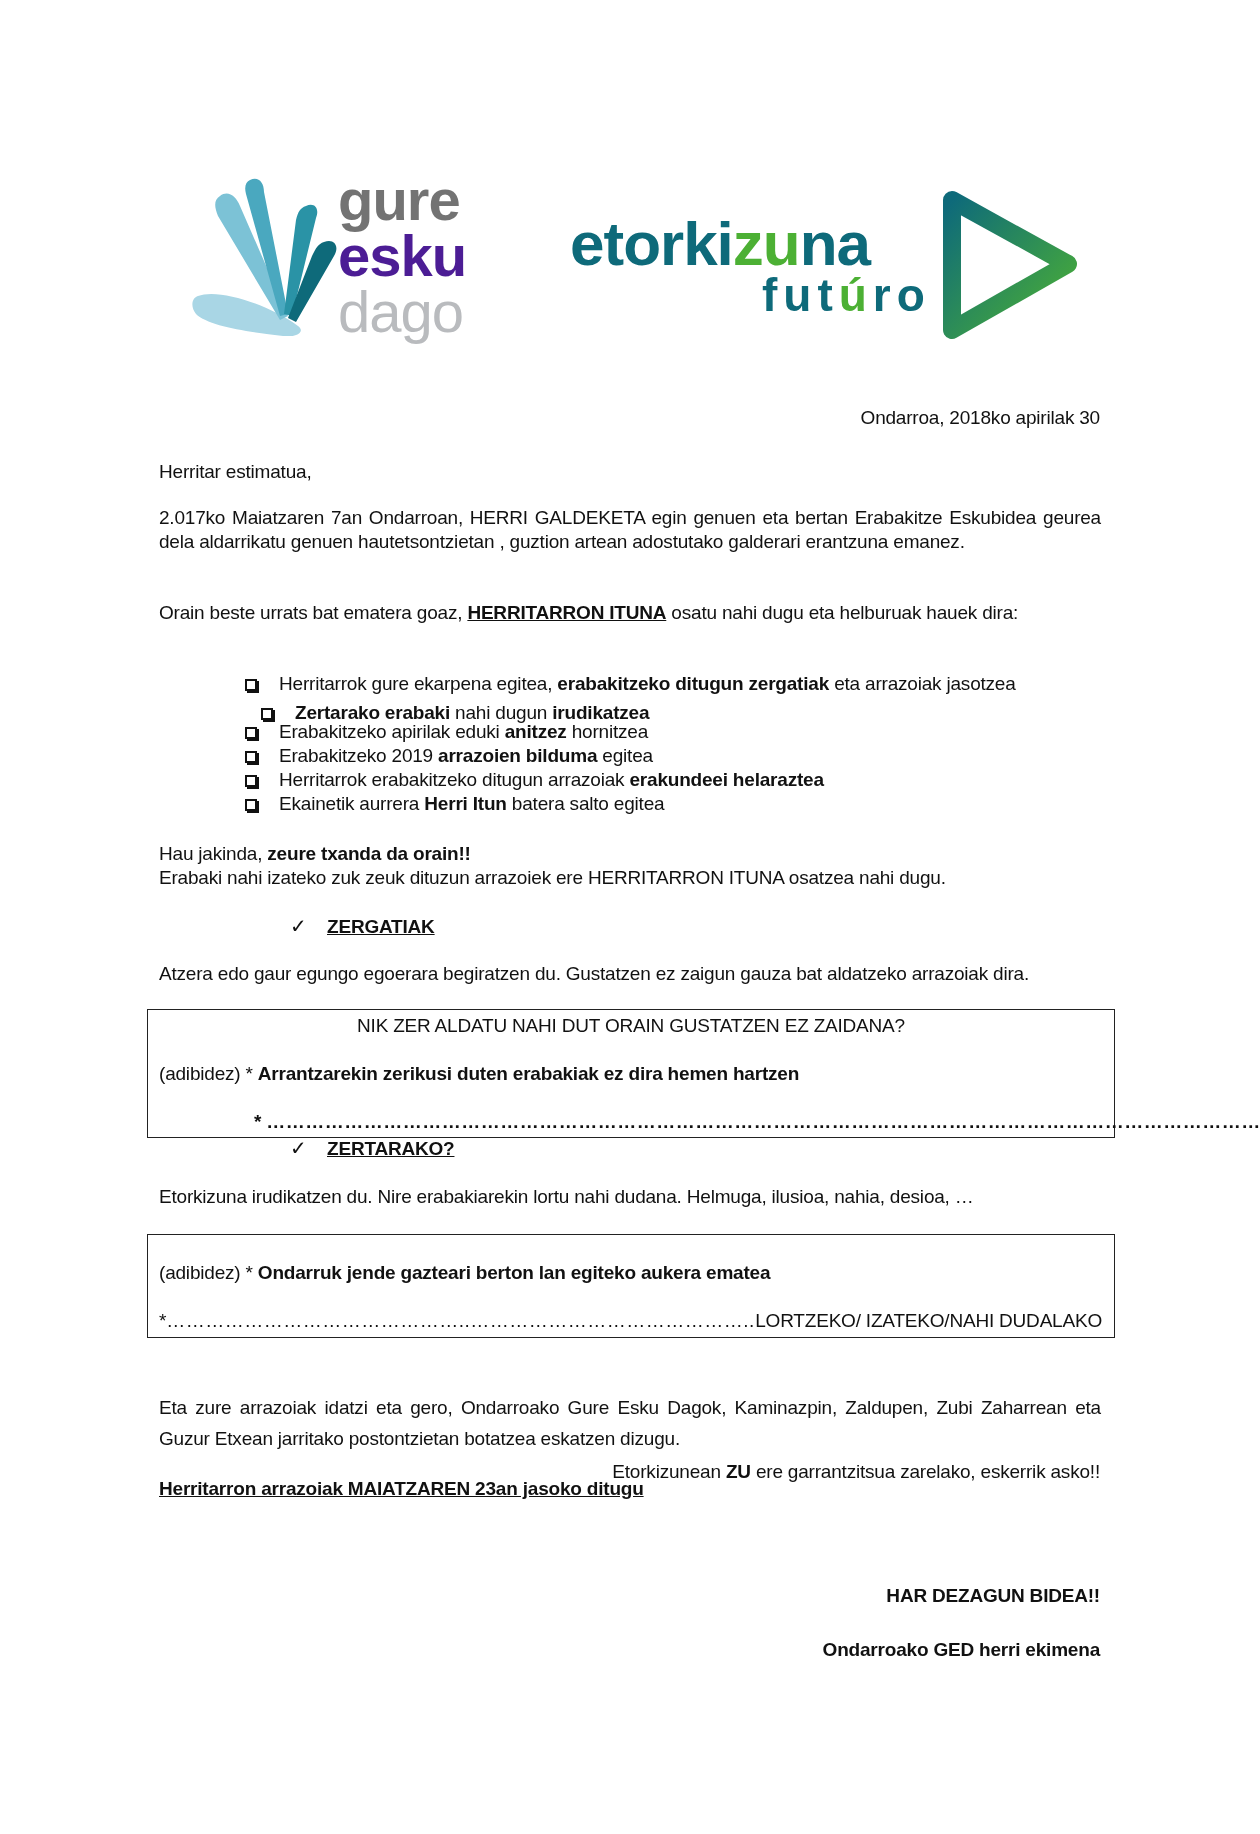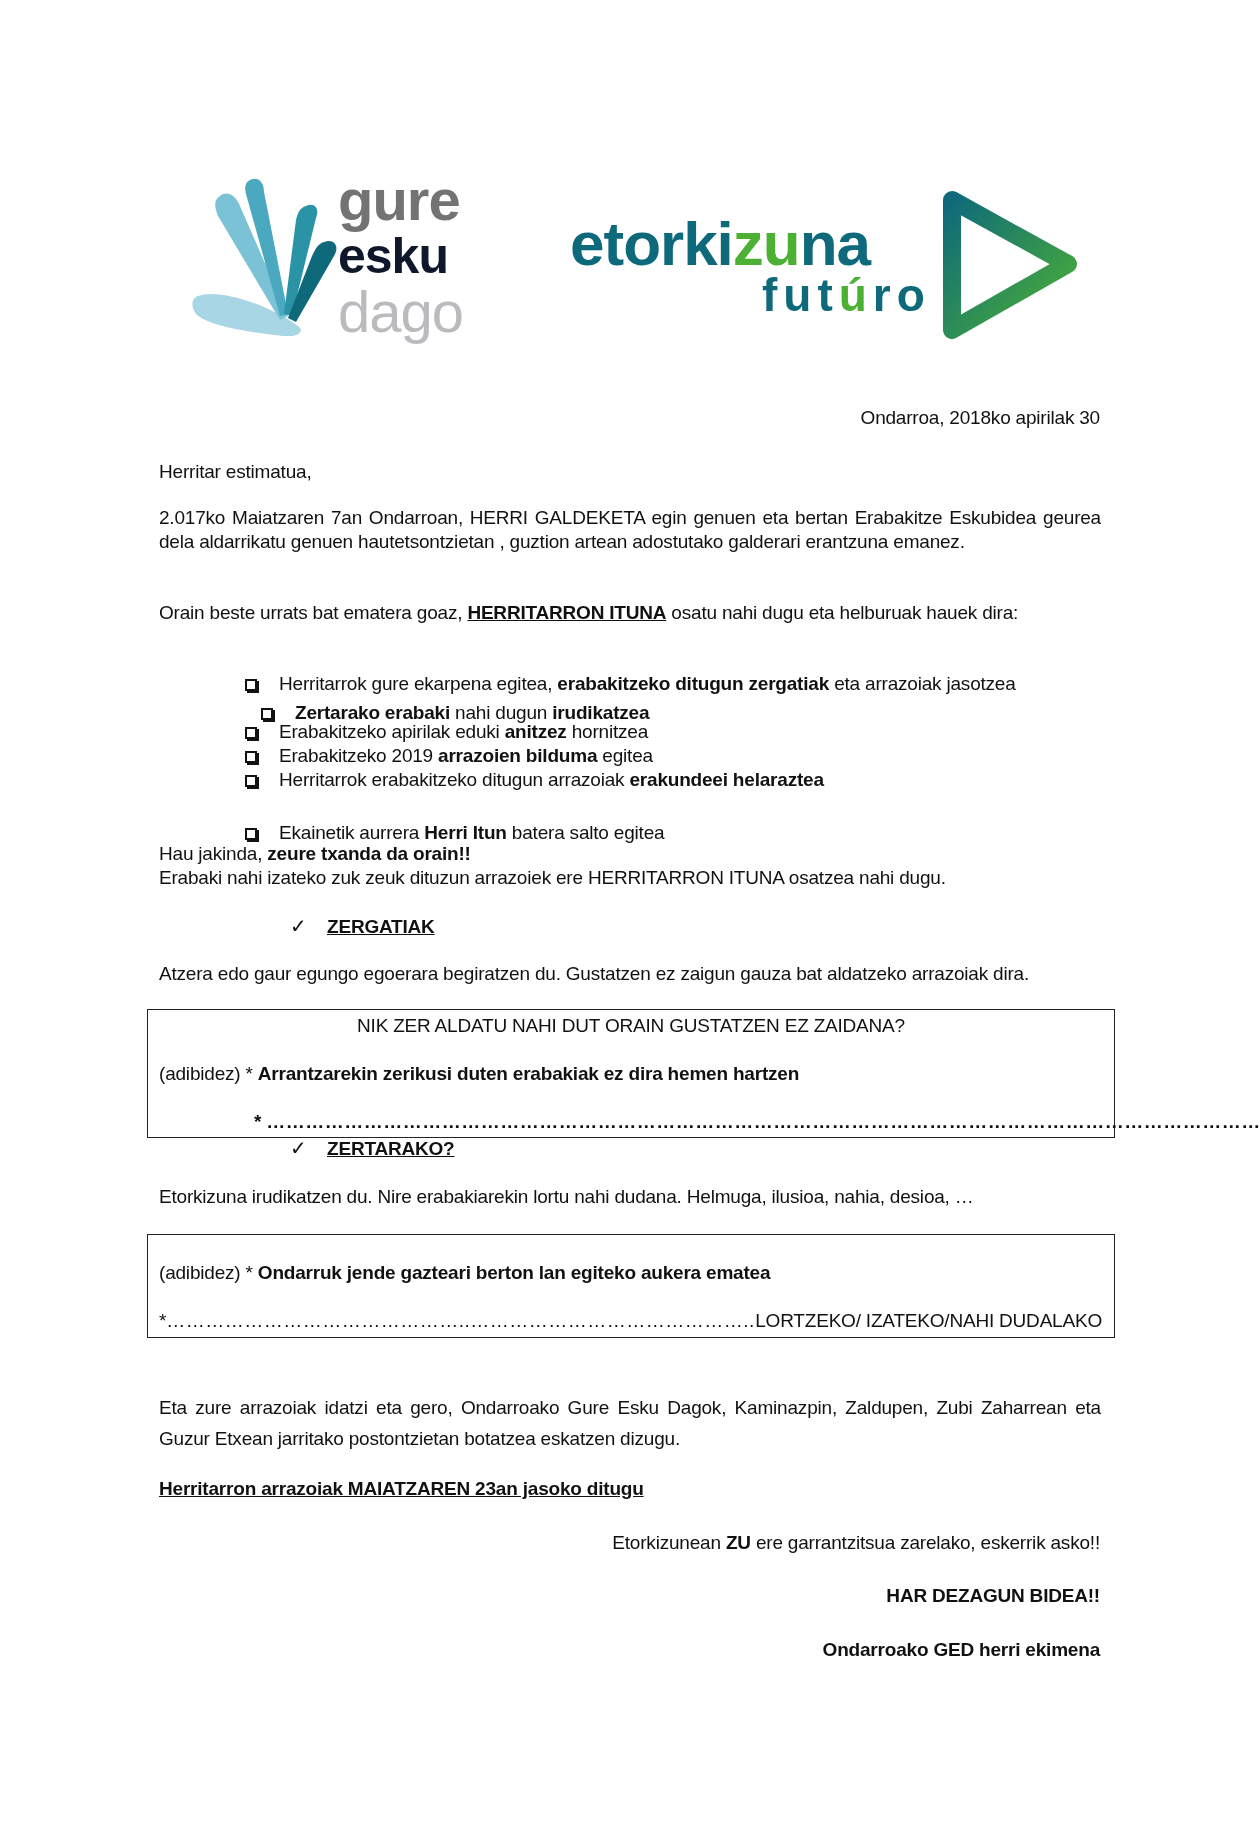--- a/index.html
+++ b/index.html
@@ -23,21 +23,21 @@
 
 <div class="abs" style="left:188px; top:176px; width:320px; height:182px;">
   <svg width="150" height="160" viewBox="0 0 150 160" style="position:absolute; left:0; top:0;">
     <path d="M10 120 C 30 112, 80 128, 110 150 C 118 156, 108 162, 95 160 C 60 156, 20 150, 8 138 C 2 130, 4 122, 10 120 Z" fill="#a9d6e5"></path>
     <path d="M32 20 C 40 14, 48 20, 52 30 L 100 140 L 92 144 L 30 40 C 26 30, 26 24, 32 20 Z" fill="#7cc2d6"></path>
     <path d="M62 4 C 70 0, 76 6, 76 16 L 100 138 L 92 140 L 58 18 C 56 10, 58 6, 62 4 Z" fill="#4aa8bf"></path>
     <path d="M118 30 C 126 26, 132 32, 128 42 L 104 140 L 96 138 L 108 44 C 110 36, 112 32, 118 30 Z" fill="#2a93a6"></path>
     <path d="M136 66 C 146 62, 152 70, 146 80 L 108 146 L 100 142 L 124 80 C 128 72, 130 68, 136 66 Z" fill="#0e6a7a"></path>
   </svg>
   <div style="position:absolute; left:150px; top:-2px; font-size:58px; line-height:52px; font-weight:bold; color:#737373; letter-spacing:-1px;">gure</div>
-  <div style="position:absolute; left:150px; top:54px; font-size:50px; line-height:52px; font-weight:bold; color:#0f172a; letter-spacing:-1px;">esku</div>
+  <div style="position:absolute; left:150px; top:54px; font-size:58px; line-height:52px; font-weight:bold; color:#4c1d95; letter-spacing:-1px;">esku</div>
   <div style="position:absolute; left:150px; top:108px; font-size:58px; line-height:56px; color:#b9bbbe; letter-spacing:-1px;">dago</div>
 </div>
 
 <div class="abs" style="left:570px; top:190px; width:500px; height:150px;">
   <div style="position:absolute; left:0; top:24px; font-size:62px; line-height:60px; font-weight:bold; color:#0e6a7a; letter-spacing:-1px; white-space:nowrap;">
     <span>etorki</span><span style="color:#4cb034;">zu</span><span>na</span>
   </div>
   <div style="position:absolute; left:192px; top:80px; font-size:46px; line-height:50px; font-weight:bold; color:#0e6a7a; letter-spacing:6px; white-space:nowrap;">
     <span>fut</span><span style="color:#4cb034;">ú</span><span>ro</span>
   </div>
@@ -71,21 +71,21 @@
   </div>
   <div class="li" style="top:720px;">
     <span class="cb"></span><span>Erabakitzeko apirilak eduki </span><b>anitzez</b><span> hornitzea</span>
   </div>
   <div class="li" style="top:744px;">
     <span class="cb"></span><span>Erabakitzeko 2019 </span><b>arrazoien bilduma</b><span> egitea</span>
   </div>
   <div class="li" style="top:768px;">
     <span class="cb"></span><span>Herritarrok erabakitzeko ditugun arrazoiak </span><b>erakundeei helaraztea</b>
   </div>
-  <div class="li" style="top:792px;margin-top:29px;">
+  <div class="li" style="top:792px;">
     <span class="cb"></span><span>Ekainetik aurrera </span><b>Herri Itun</b><span> batera salto egitea</span>
   </div>
 </div>
 
 <div class="abs t" style="left:159px; top:842px;">
   <span>Hau jakinda, </span><b>zeure txanda da orain!!</b>
 </div>
 <div class="abs t" style="left:159px; top:866px;">Erabaki nahi izateko zuk zeuk dituzun arrazoiek ere HERRITARRON ITUNA osatzea nahi dugu.</div>
 
 <div class="check" style="left:290px; top:914px;">✓</div>
@@ -121,21 +121,21 @@
     <span>LORTZEKO/ IZATEKO/NAHI DUDALAKO</span>
   </div>
 </div>
 
 <div class="abs t just" style="left:159px; top:1392px; width:942px; line-height:31px;">Eta zure arrazoiak idatzi eta gero, Ondarroako Gure Esku Dagok, Kaminazpin, Zaldupen, Zubi Zaharrean eta Guzur Etxean jarritako postontzietan botatzea eskatzen dizugu.</div>
 
 <div class="abs t" style="left:159px; top:1477px;">
   <b class="u">Herritarron arrazoiak MAIATZAREN 23an jasoko ditugu</b>
 </div>
 
-<div class="abs t right" style="right:160px; top:1531px;">
+<div class="abs t right" style="right:160px; top:1460px;">
   <span>Etorkizunean </span><b>ZU</b><span> ere garrantzitsua zarelako, eskerrik asko!!</span>
 </div>
 
 <div class="abs t right" style="right:160px; top:1584px;">
   <b>HAR DEZAGUN BIDEA!!</b>
 </div>
 
 <div class="abs t right" style="right:160px; top:1638px;">
   <b>Ondarroako GED herri ekimena</b>
 </div>

